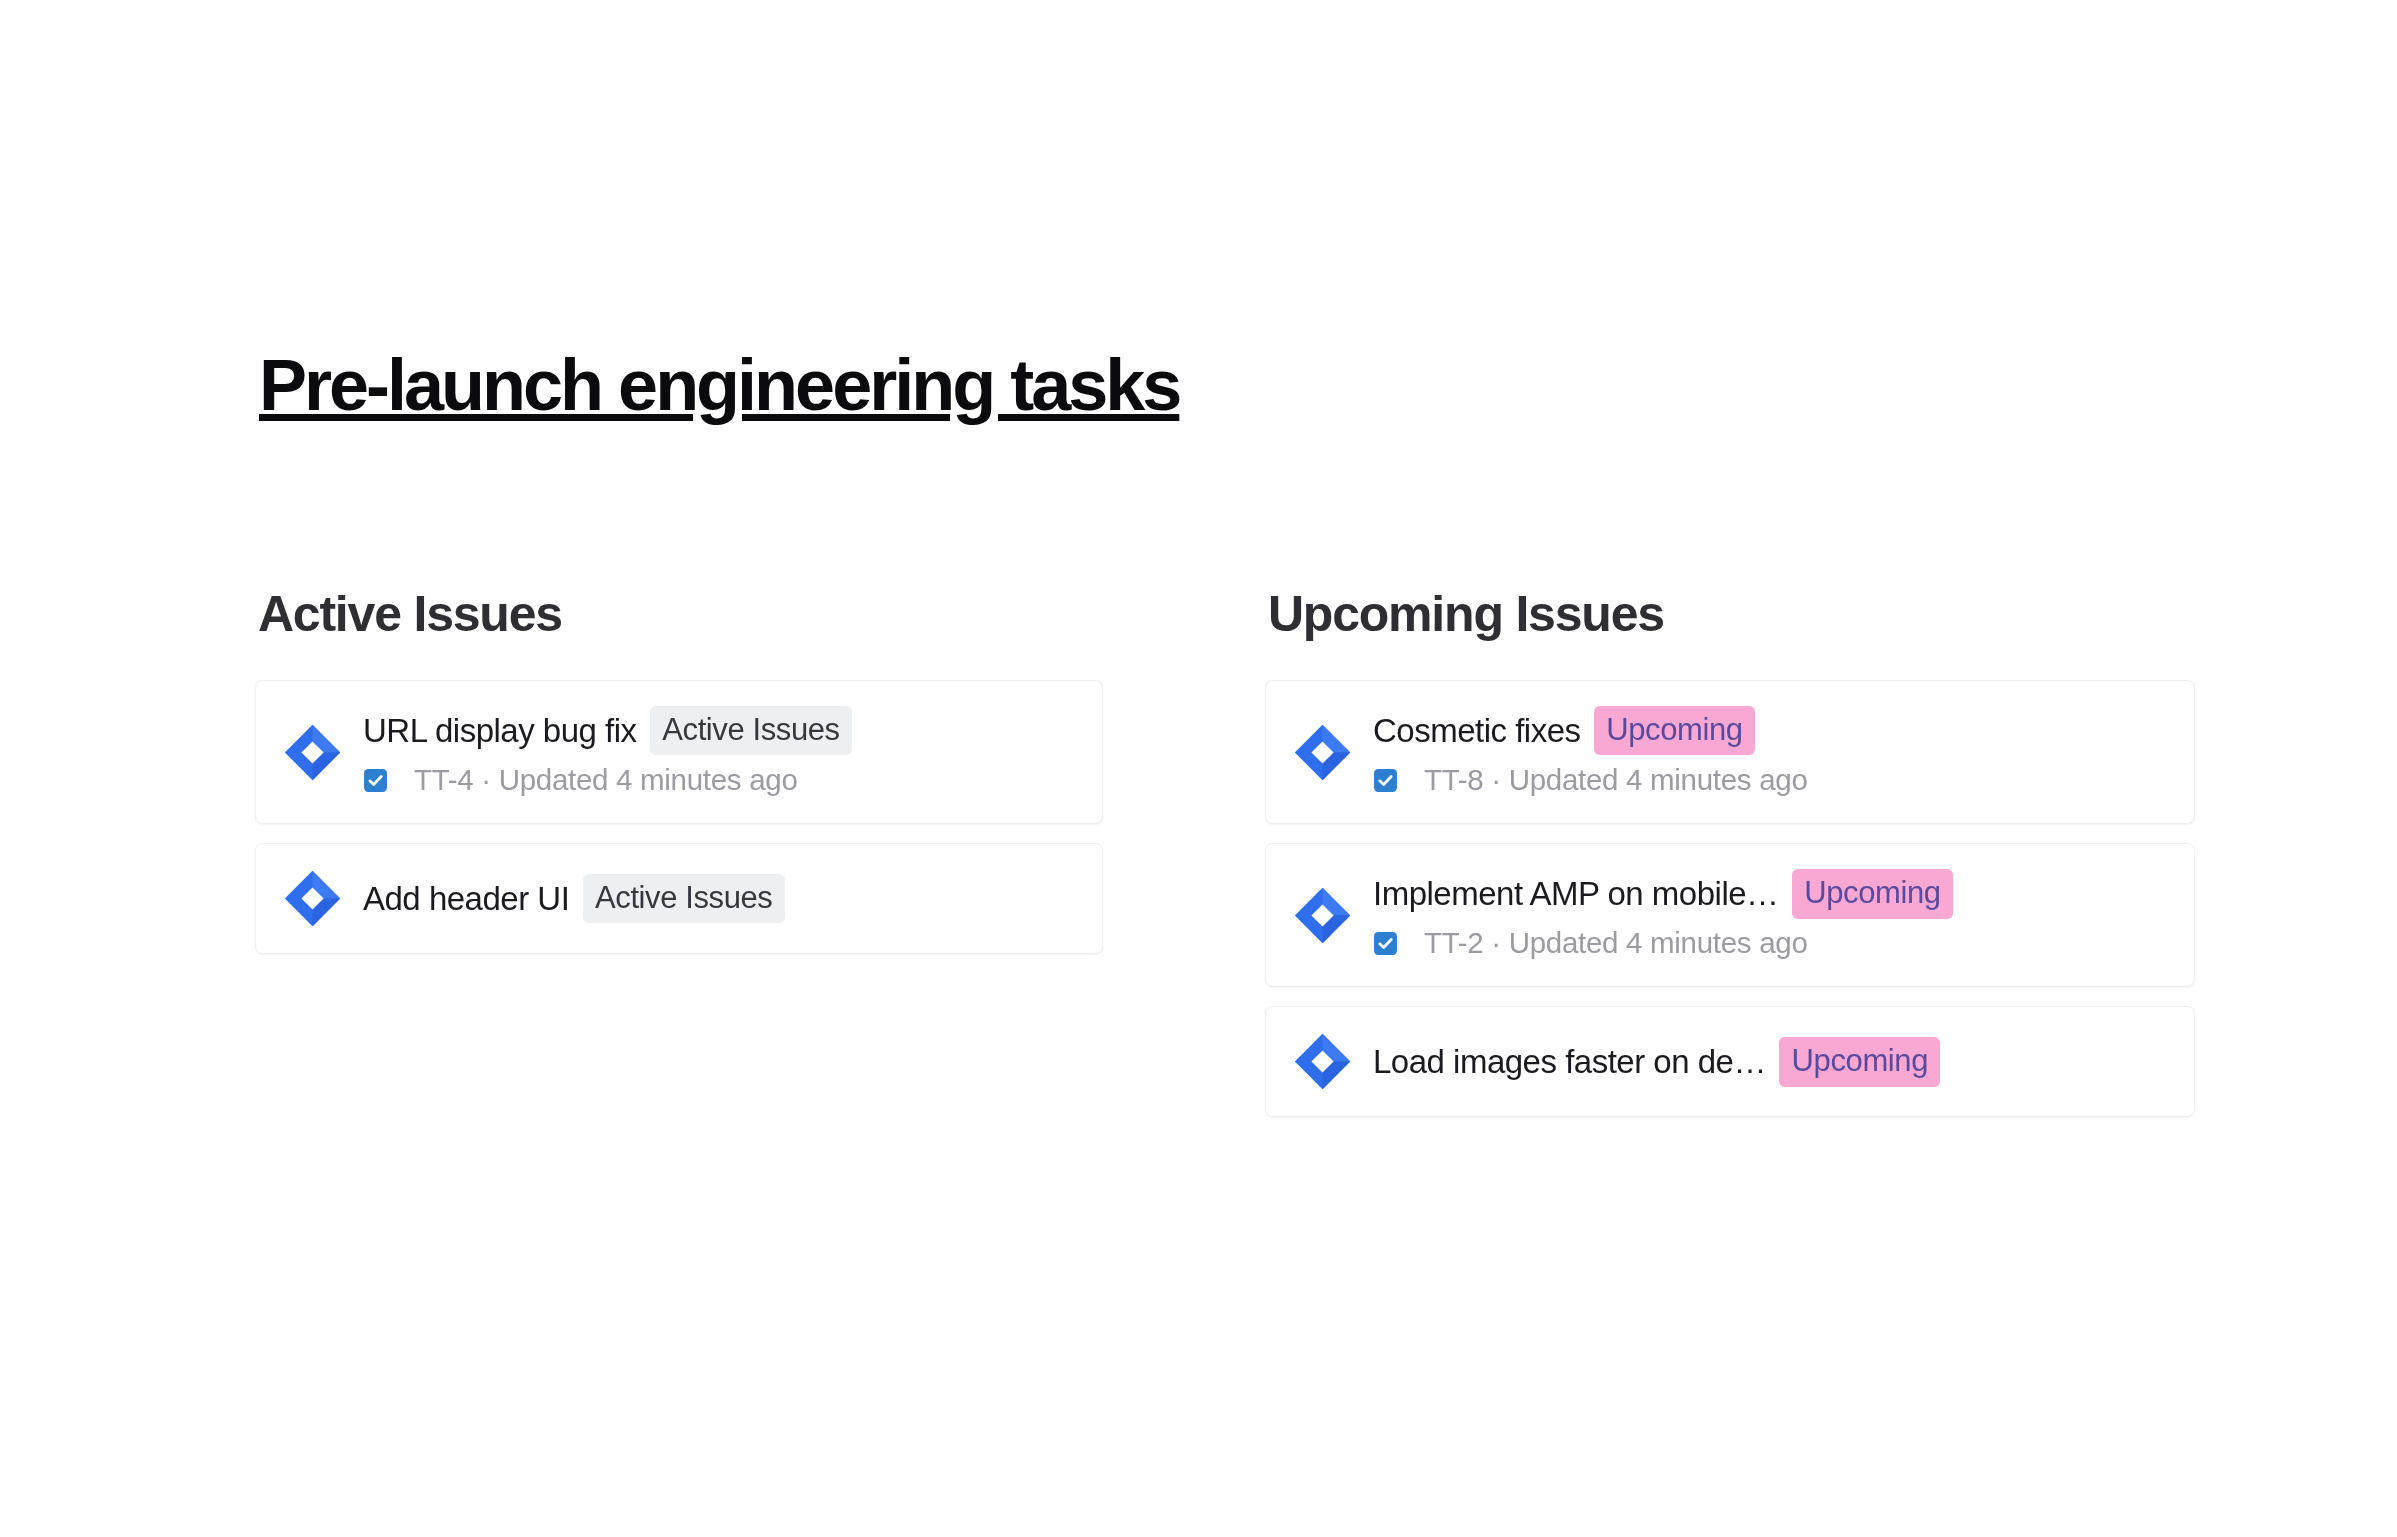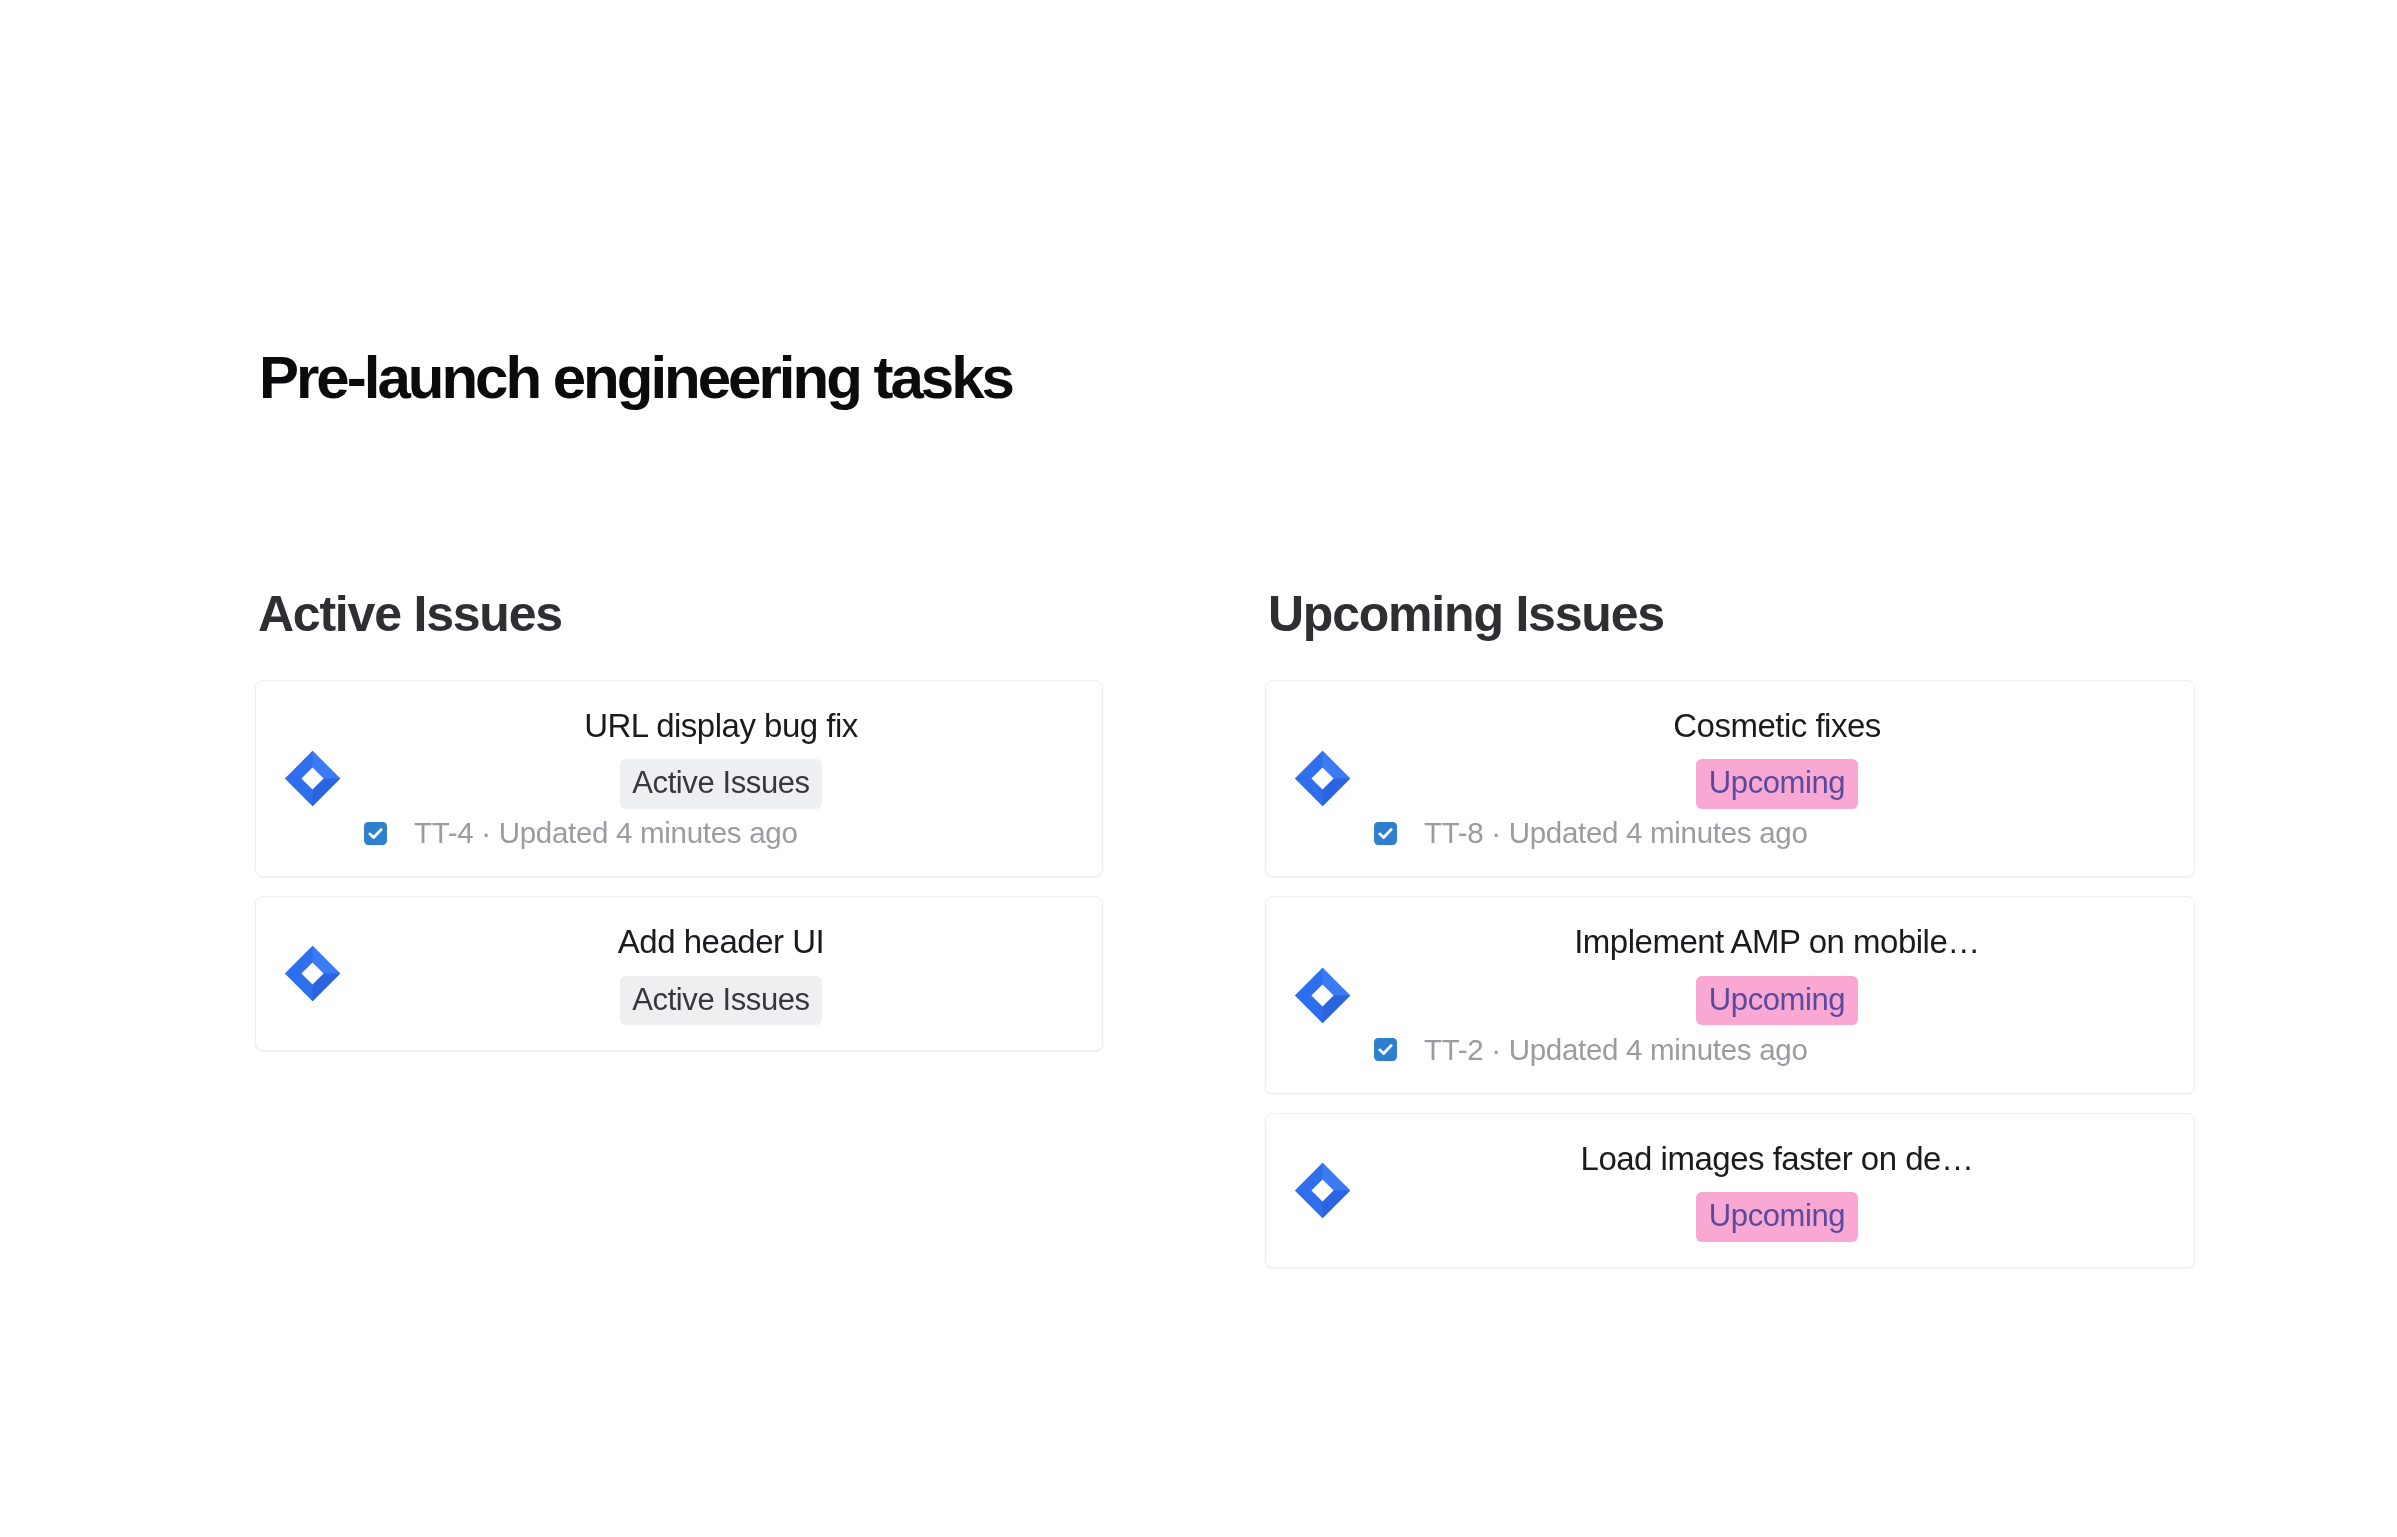--- a/index.html
+++ b/index.html
@@ -19,26 +19,27 @@
     position: relative;
     width: 2398px;
     height: 1538px;
     background: #ffffff;
   }
 
   .page-title {
     position: absolute;
     left: 259px;
     top: 285px;
-    font-size: 60px;
+    font-size: 72px;
     line-height: 105px;
     font-weight: 700;
     letter-spacing: -3px;
     color: #0b0b0d;
     white-space: nowrap;
+    text-decoration: underline;
   }
 
   .columns {
     position: absolute;
     left: 255px;
     top: 585px;
     width: 1997px;
     display: flex;
     flex-direction: row;
     align-items: flex-start;
@@ -94,21 +95,21 @@
   .card-body {
     flex: 1 1 auto;
     min-width: 0;
     display: flex;
     flex-direction: column;
     gap: 6.7px;
   }
 
   .card-row-top {
     display: flex;
-    flex-direction: column;
+    flex-direction: row;
     align-items: center;
     gap: 13.3px;
     min-width: 0;
   }
 
   .card-title {
     font-size: 33px;
     line-height: 40px;
     font-weight: 400;
     color: #1b1b1f;

